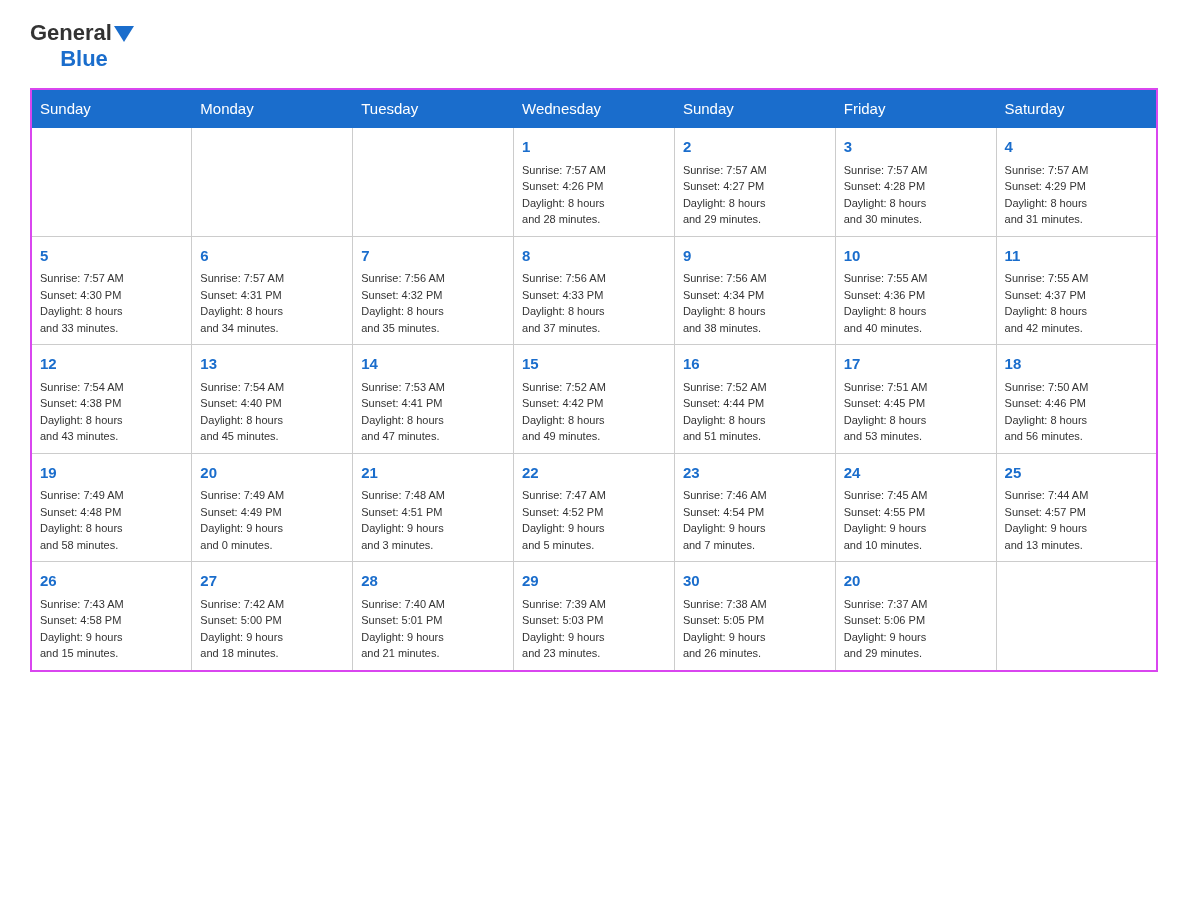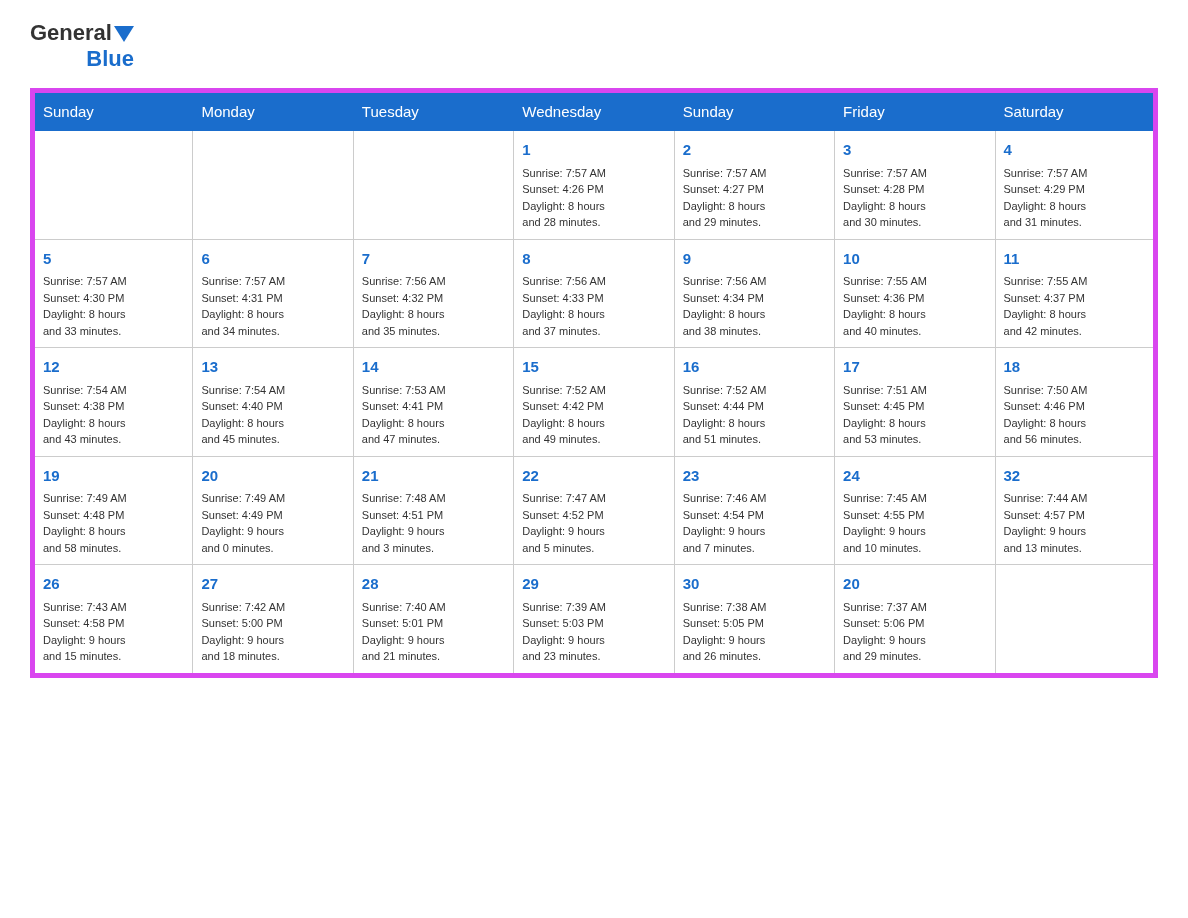--- a/index.html
+++ b/index.html
@@ -41,21 +41,21 @@
       line-height: 1.1;
     }
     .calendar-subtitle {
       font-size: 18px;
       color: #333;
       margin-top: 4px;
     }
     .calendar-table {
       width: 100%;
       border-collapse: collapse;
-      border: 5px solid #d946ef;
+      border: 2px solid #d946ef;
     }
     .calendar-table th {
       background-color: #1a6dcc;
       color: #fff;
       padding: 10px 8px;
       text-align: left;
       font-size: 15px;
       font-weight: normal;
       border: 1px solid #1a6dcc;
     }
@@ -80,21 +80,21 @@
       font-size: 11px;
       color: #333;
       line-height: 1.5;
     }
     .empty-cell {
       background: #fff;
     }
     .logo-wrap {
       display: flex;
       flex-direction: column;
-      align-items: flex-end;
+      align-items: center;
     }
     .logo-line1 {
       display: flex;
       align-items: center;
     }
     .logo-line2 {
       font-size: 22px;
       font-weight: bold;
       color: #1a6dcc;
       padding-left: 4px;
@@ -228,21 +228,21 @@
         </td>
         <td>
           <span class="day-number">23</span>
           <div class="day-info">Sunrise: 7:46 AM<br>Sunset: 4:54 PM<br>Daylight: 9 hours<br>and 7 minutes.</div>
         </td>
         <td>
           <span class="day-number">24</span>
           <div class="day-info">Sunrise: 7:45 AM<br>Sunset: 4:55 PM<br>Daylight: 9 hours<br>and 10 minutes.</div>
         </td>
         <td>
-          <span class="day-number">32</span>
+          <span class="day-number">25</span>
           <div class="day-info">Sunrise: 7:44 AM<br>Sunset: 4:57 PM<br>Daylight: 9 hours<br>and 13 minutes.</div>
         </td>
       </tr>
       <tr>
         <td>
           <span class="day-number">26</span>
           <div class="day-info">Sunrise: 7:43 AM<br>Sunset: 4:58 PM<br>Daylight: 9 hours<br>and 15 minutes.</div>
         </td>
         <td>
           <span class="day-number">27</span>

